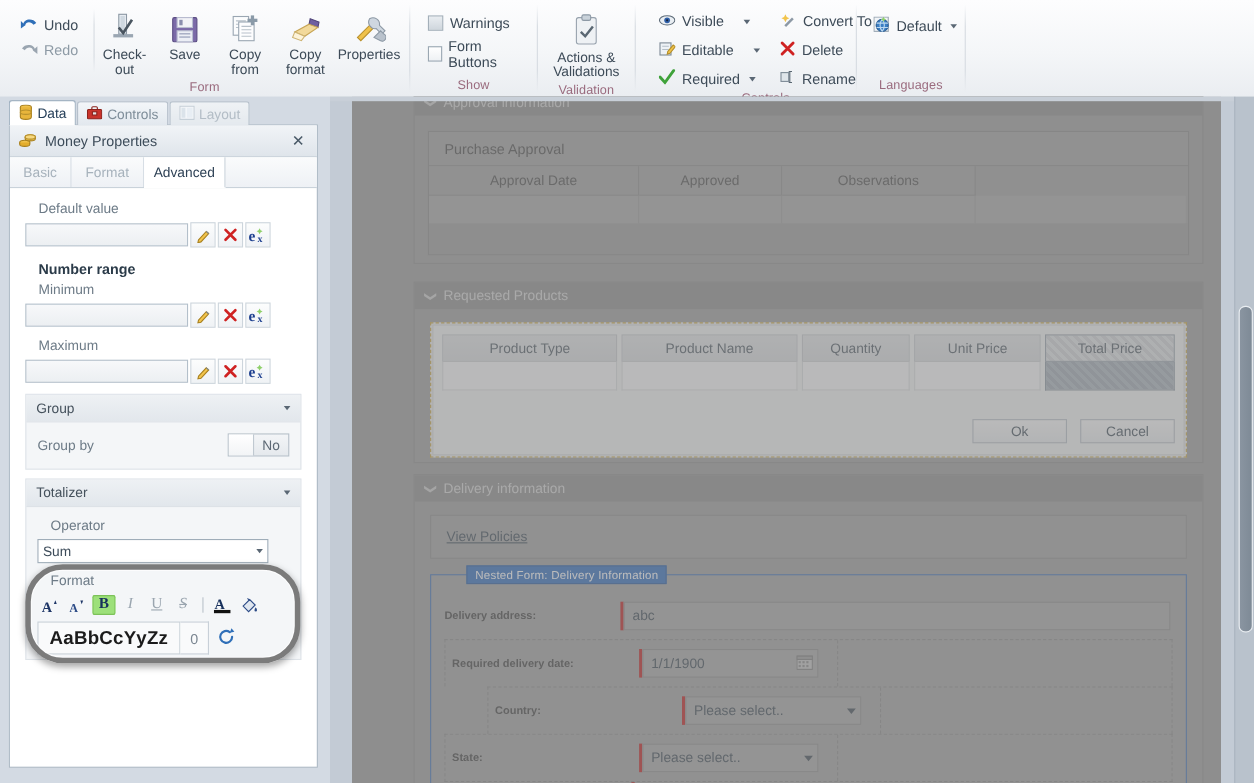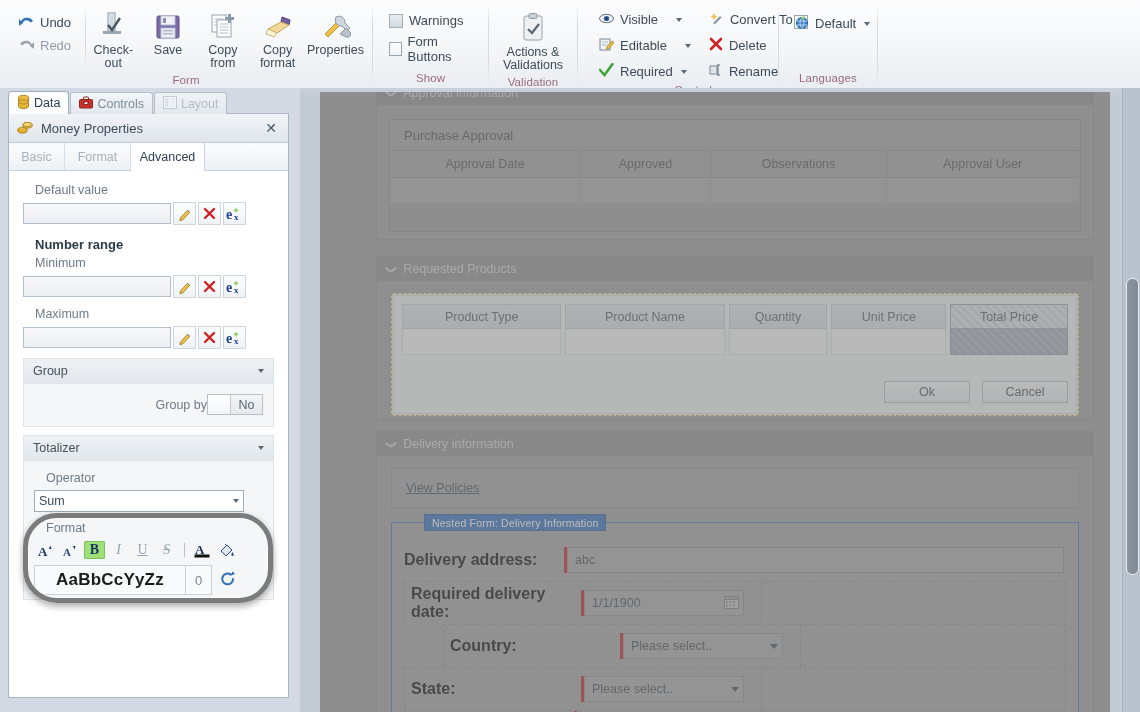--- a/index.html
+++ b/index.html
@@ -102,21 +102,21 @@
     display:flex;align-items:center;justify-content:center;cursor:pointer;
   }
 
   .sectionbox{background:#f4f6f8;border:1px solid #dfe4e9;margin:8px 0 0 0;}
   .sectionhead{
     height:24px;display:flex;align-items:center;justify-content:space-between;
     padding:0 9px;background:linear-gradient(to bottom,#eef1f4,#e2e7ec);
     border-bottom:1px solid #dde2e7;font-size:12.5px;color:#45515c;
   }
   .sectionbody{padding:10px 10px 11px 10px;}
-  .rowline{display:flex;align-items:center;justify-content:flex-end;}
+  .rowline{display:flex;align-items:center;justify-content:space-between;}
   .toggle{
     display:flex;width:56px;height:21px;border:1px solid #b6c0c9;box-sizing:border-box;
     background:linear-gradient(to bottom,#f3f5f7,#e5e9ed);cursor:pointer;
   }
   .toggle .knob{width:22px;background:linear-gradient(to bottom,#ffffff,#f2f4f6);border-right:1px solid #c0c9d1;}
   .toggle .tval{flex:1;display:flex;align-items:center;justify-content:center;font-size:12.5px;color:#5c6874;}
 
   .selectbox{
     width:210px;height:22px;border:1px solid #9fadb9;background:#ffffff;box-sizing:border-box;
     display:flex;align-items:center;padding:0 4px;font-size:12.5px;color:#3c4b59;cursor:pointer;
@@ -135,21 +135,21 @@
   .ftbtn{
     display:flex;align-items:center;justify-content:center;
     min-width:17px;height:18px;padding:0 2px;cursor:pointer;border-radius:2px;
     font-size:14px;color:#2b3f63;
   }
   .ftbtn.on{background:#9de07a;box-shadow:inset 0 0 0 1px #7cc159;}
   .ftbtn.dim{color:#9aa5af;}
   .ftsep{width:1px;height:14px;background:#b9c2cb;margin:0 4px;}
   .previewrow{display:flex;align-items:center;gap:0;margin-top:2px;}
   .previewbox{
-    width:152px;height:30px;border:1px solid #c8d0d8;background:#f9fafb;
+    width:130px;height:30px;border:1px solid #c8d0d8;background:#f9fafb;
     display:flex;align-items:center;justify-content:center;box-sizing:border-box;
   }
   .previewbox .ptext{font-weight:bold;font-size:17px;color:#1b1b1b;letter-spacing:.2px;}
   .sizebox{
     width:26px;height:30px;border:1px solid #c8d0d8;border-left:none;background:#f9fafb;
     display:flex;align-items:center;justify-content:center;box-sizing:border-box;
     font-size:13px;color:#7b8691;
   }
   .resetbtn{margin-left:7px;font-size:17px;color:#2f6fb8;cursor:pointer;line-height:1;}
 
@@ -224,21 +224,21 @@
   .nested{
     position:relative;margin:14px 14px 0 14px;border:1px solid #3c6fb5;
     background:#a3a3a3;padding:16px 12px 0 12px;
   }
   .nestedtag{
     position:absolute;left:32px;top:-9px;height:15px;display:flex;align-items:center;
     padding:0 7px;background:#2e6bbd;color:#ffffff;font-size:10.5px;letter-spacing:.2px;
     border:1px solid #24589e;
   }
   .frow{display:flex;align-items:center;height:42px;}
-  .frow .fcap{width:160px;font-size:16px;font-weight:bold;color:#000000;}
+  .frow .fcap{width:160px;font-size:10px;font-weight:bold;color:#404040;}
   .redbar{width:3px;height:26px;background:#c01b1b;margin-right:0;}
   .finput{
     height:26px;border:1px solid #8d8d8d;background:#a9a9a9;box-sizing:border-box;
     display:flex;align-items:center;padding:0 7px;font-size:12.5px;color:#3a4752;
   }
   .finput.wide{width:497px;}
   .finput.mid{width:160px;justify-content:space-between;padding-right:4px;}
   .dashrow{border:1px dashed #8a8a8a;border-bottom:none;padding:0 6px;}
   .dashrow.last{border-bottom:1px dashed #8a8a8a;}
   .dashcolsplit{border-right:1px dashed #8a8a8a;}
@@ -728,21 +728,20 @@
         <div class="secthead">
           <span class="chev" style="display: inline-block; transform: rotate(90deg);">❯</span>
           <span>Approval information</span>
         </div>
         <div class="apptable">
           <div class="apptitle">Purchase Approval</div>
           <div class="approw apphdr">
             <div class="c" style="width:191px;">Approval Date</div>
             <div class="c" style="width:130px;">Approved</div>
             <div class="c" style="width:176px;">Observations</div>
-            <div class="c" style="width:191px;border-right:none;">Approval User</div>
           </div>
           <div class="approw appdata">
             <div class="c" style="width:191px;"></div>
             <div class="c" style="width:130px;"></div>
             <div class="c" style="width:176px;"></div>
             <div class="c" style="width:191px;border-right:none;"></div>
           </div>
           <div class="appfoot"></div>
         </div>
       </div>

